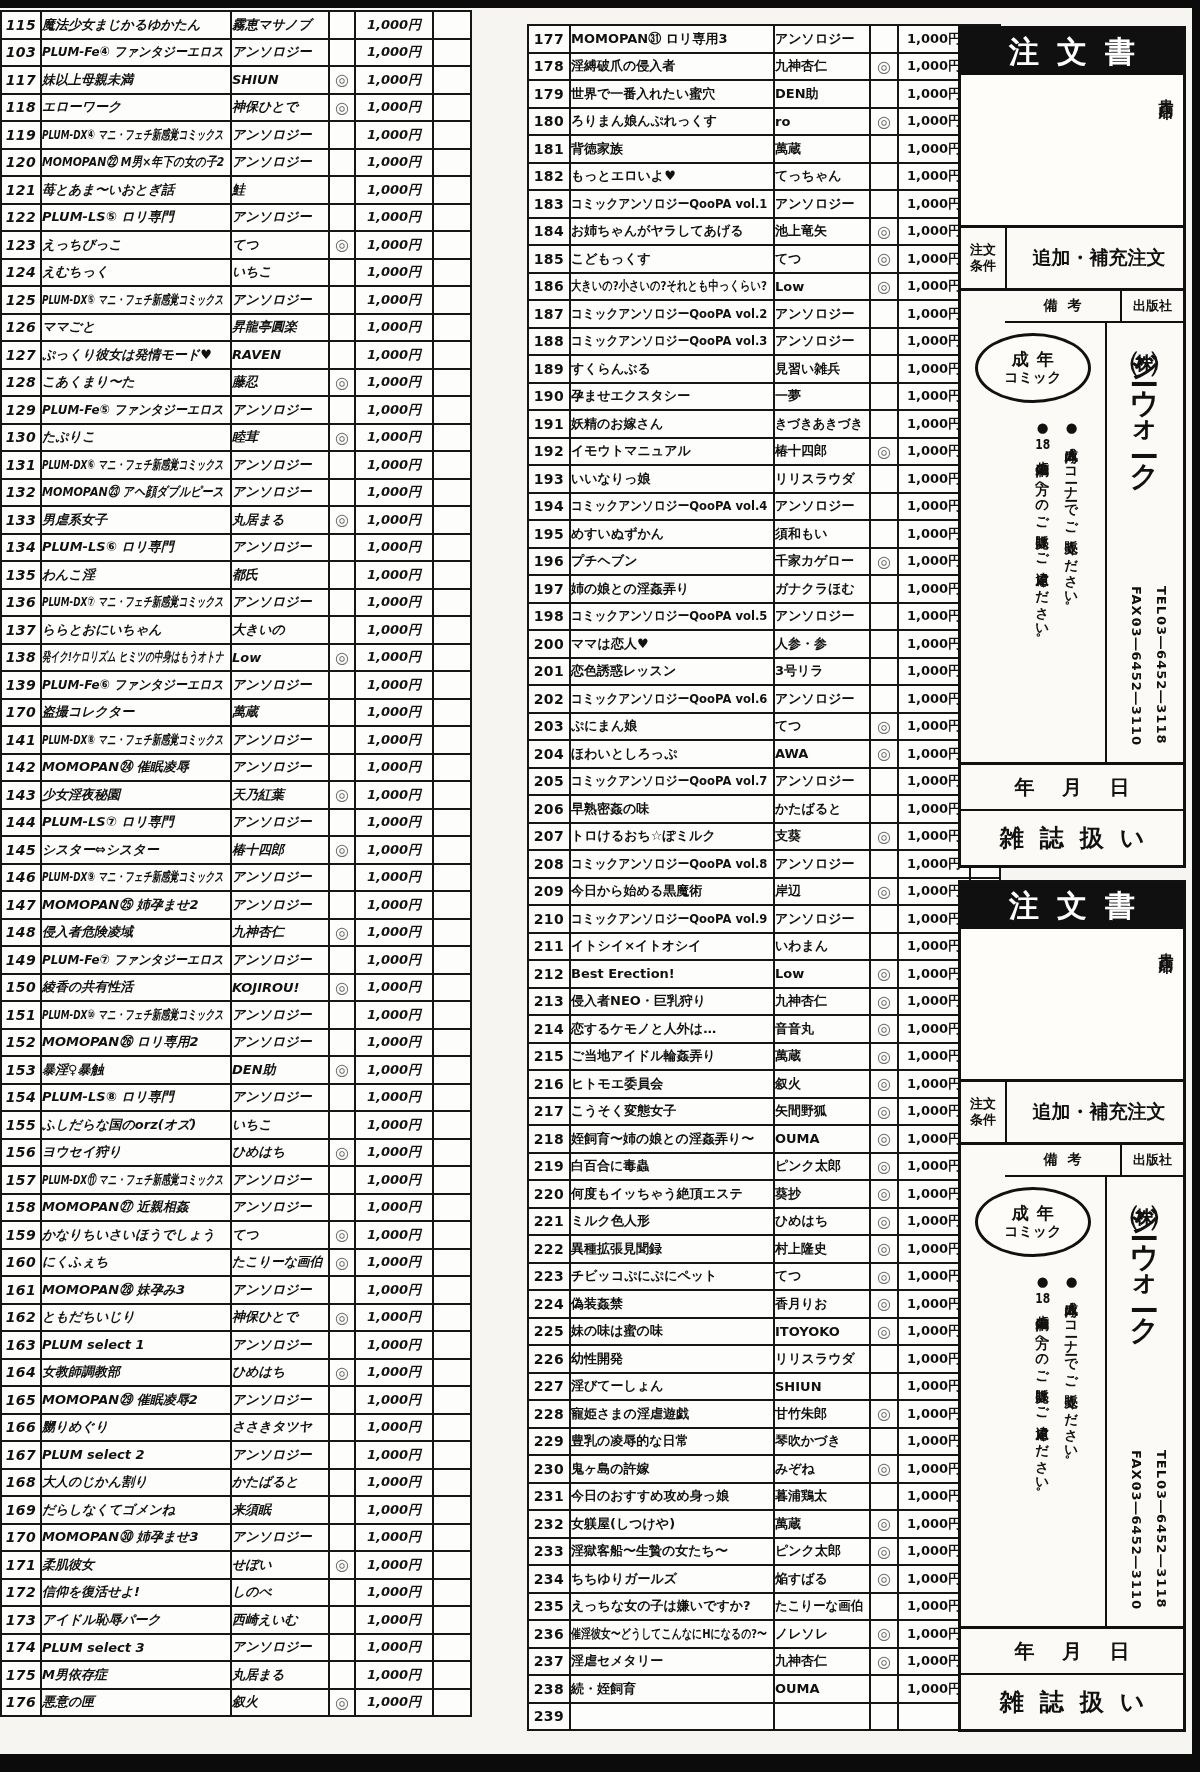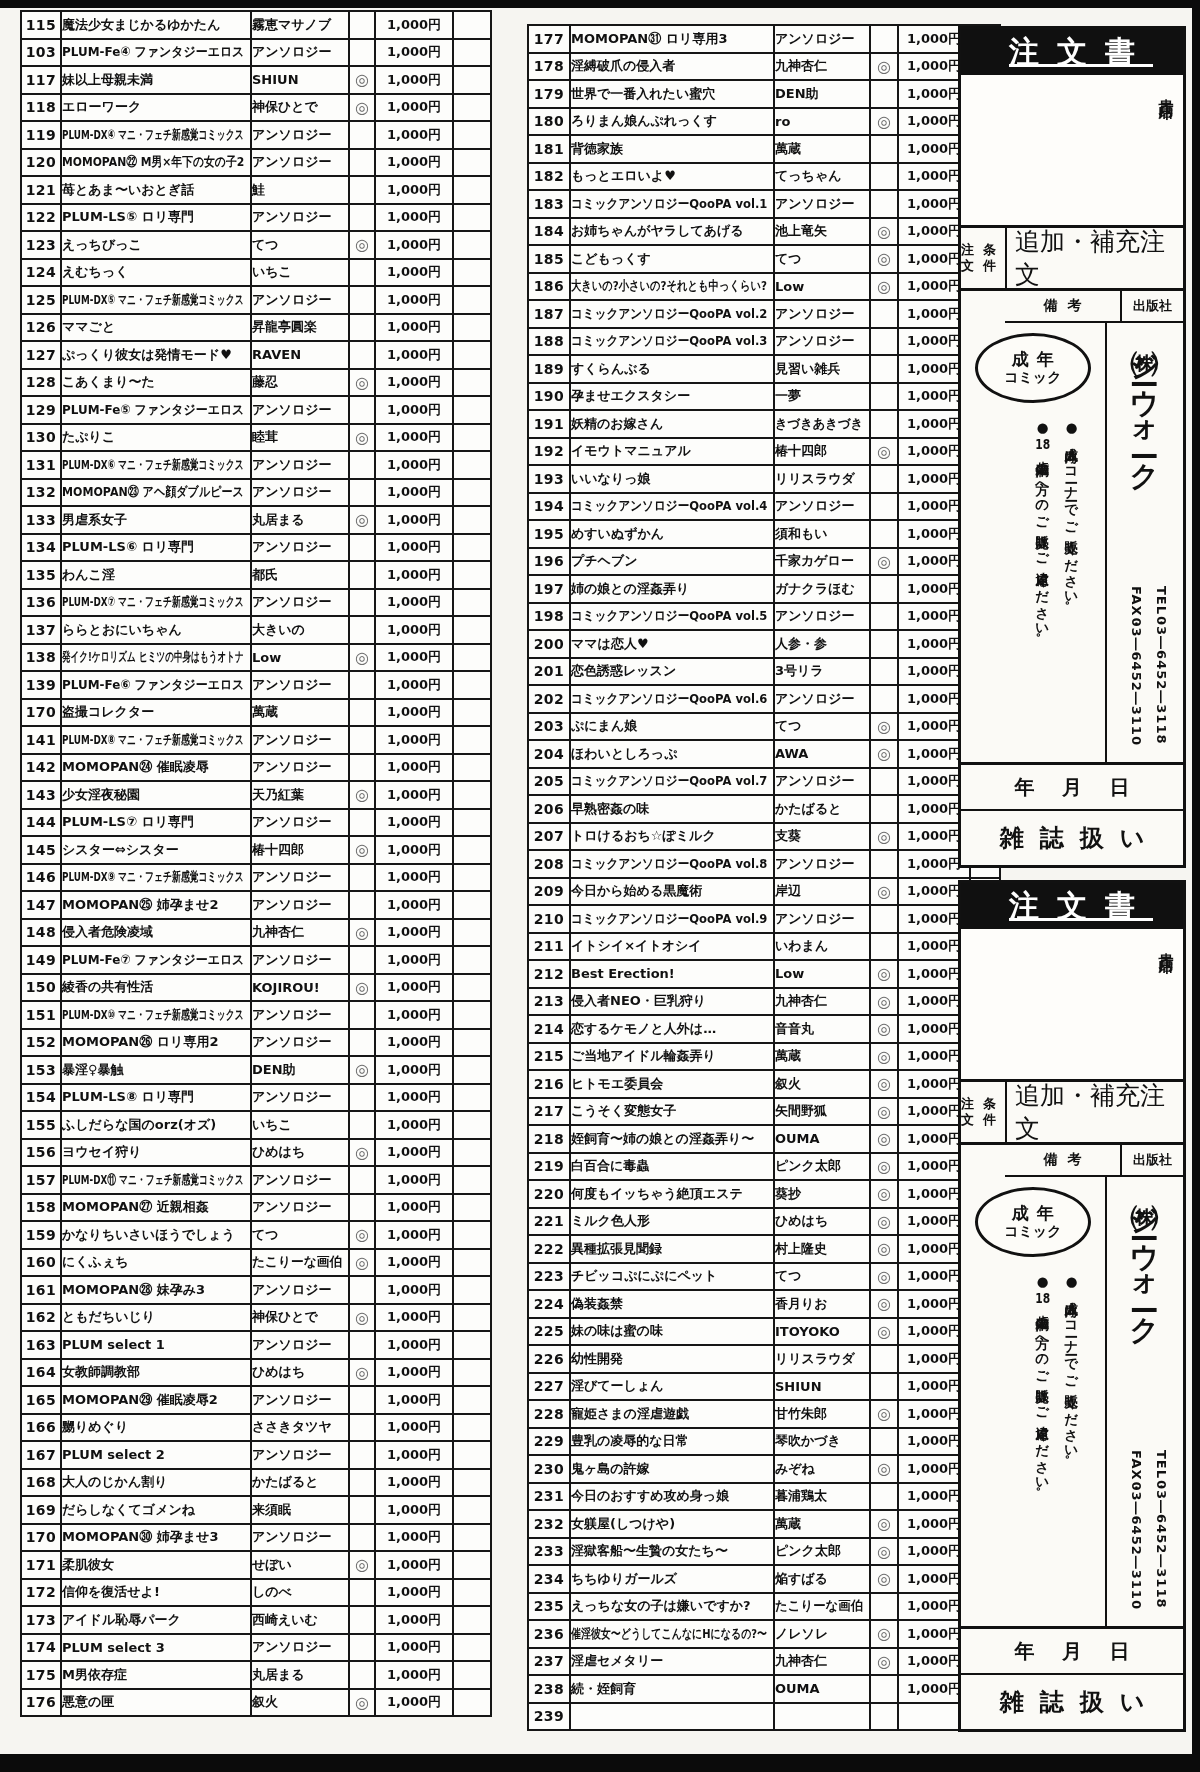--- a/index.html
+++ b/index.html
@@ -11,21 +11,21 @@
   }
   .paper{
     position:absolute;left:0;top:8px;width:1192px;height:1746px;
     background:#f6f5f1;overflow:hidden;
   }
   
   table.list{
     position:absolute;border-collapse:collapse;table-layout:fixed;
     background:#fdfdfb;
   }
-  #left-table{left:20px;top:2px;width:470px;}
+  #left-table{left:0;top:2px;width:470px;font-style:italic;}
   #right-table{left:488px;top:16px;width:472px;margin-left:39px;}
   table.list td{
     border:2px solid #161616;height:25.5px;padding:0;
     overflow:hidden;white-space:nowrap;vertical-align:middle;
   }
   td.num{text-align:center;font-size:14px;font-weight:bold;letter-spacing:.5px;}
   td.title{padding-left:4px;font-size:13px;font-weight:bold;}
   td.author{padding-left:4px;font-size:13px;font-weight:bold;}
   td.mark{text-align:center;font-size:16px;color:#6e6e6e;font-weight:bold;}
   td.price{text-align:center;font-size:13px;font-weight:bold;}
@@ -35,35 +35,35 @@
   .panel{
     position:absolute;left:958px;width:228px;box-sizing:border-box;
     border:3px solid #111;background:#fbfaf6;
     display:flex;flex-direction:column;
   }
   #panel-1{top:18px;height:842px;}
   #panel-2{top:872px;height:852px;}
   .panel-header{
     background:#101010;color:#fff;height:46px;flex:0 0 auto;
     display:flex;align-items:center;justify-content:center;
-    font-size:30px;font-weight:bold;letter-spacing:18px;text-indent:18px;text-decoration:underline;
+    font-size:30px;font-weight:bold;letter-spacing:18px;text-indent:18px;
   }
   .stamp-box{position:relative;height:150px;flex:0 0 auto;border-bottom:3px solid #111;background:#fefdfa;}
   .stamp-label{
     position:absolute;top:12px;right:8px;
     writing-mode:vertical-rl;font-size:15px;font-weight:bold;letter-spacing:3px;
   }
   .cond-row{display:flex;height:60px;flex:0 0 auto;border-bottom:3px solid #111;}
   .cond-label{
     width:46px;border-right:2px solid #111;box-sizing:border-box;
-    display:flex;align-items:center;justify-content:center;
+    display:flex;flex-direction:column;align-items:center;justify-content:center;
     font-size:13px;font-weight:bold;line-height:1.2;
   }
   .cond-value{flex:1;display:flex;align-items:center;justify-content:center;
-    font-size:25px;font-weight:normal;padding-left:8px;}
+    font-size:19px;font-weight:bold;padding-left:8px;}
   .rp-head{display:flex;height:30px;flex:0 0 auto;border-bottom:2px solid #111;margin-left:44px;}
   .remarks-head{flex:1.6;border-right:2px solid #111;display:flex;align-items:center;justify-content:center;
     font-size:14px;font-weight:bold;letter-spacing:10px;text-indent:10px;}
   .pub-head{flex:.85;display:flex;align-items:center;justify-content:center;
     font-size:13px;font-weight:bold;}
   .rp-body{flex:1 1 auto;display:flex;min-height:0;}
   .remarks-body{flex:1.6;border-right:2px solid #111;position:relative;}
   .pub-body{flex:.85;position:relative;}
   .adult-badge{
     margin:10px auto 0;width:110px;height:64px;border:3px solid #111;border-radius:50%;

